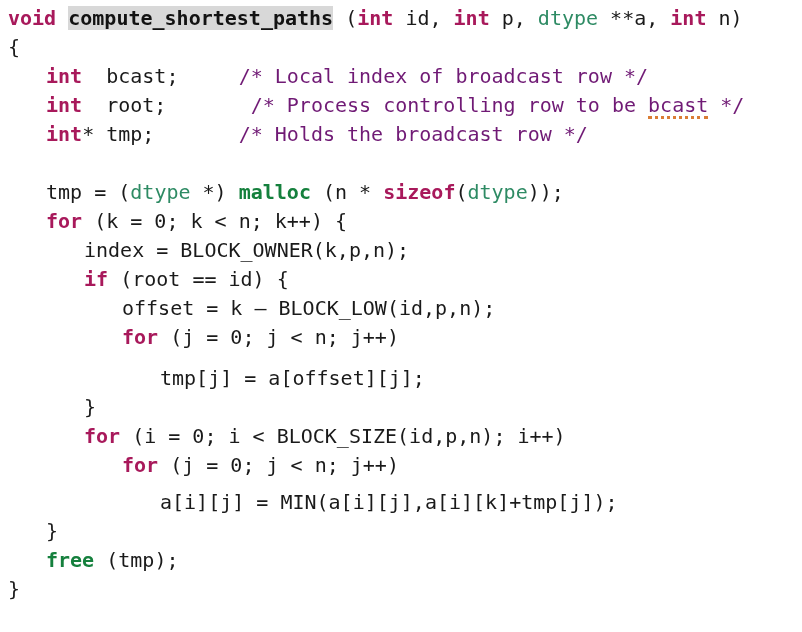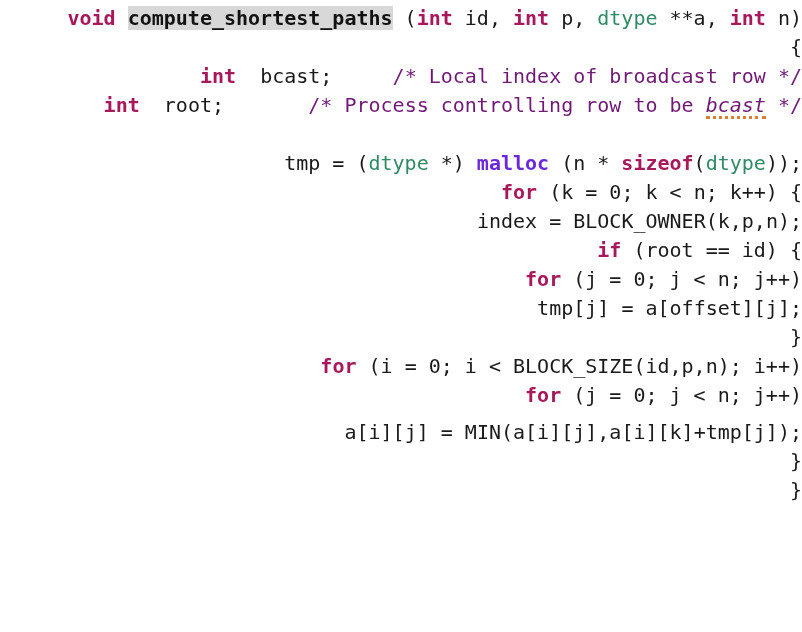--- a/index.html
+++ b/index.html
@@ -14,37 +14,36 @@
     overflow: hidden;
     font-family: "DejaVu Sans Mono", "Liberation Mono", monospace;
   }
   #code-listing {
     position: relative;
     width: 802px;
     height: 518px;
     box-sizing: border-box;
     padding: 4px 0 0 4px;
     background: #ffffff;
-    text-align: right;
   }
   .code-line {
     height: 29px;
     line-height: 29px;
     font-size: 20px;
     letter-spacing: 0px;
     white-space: pre;
     color: #1a1a1a;
     font-family: "DejaVu Sans Mono", "Liberation Mono", monospace;
   }
   .tok { white-space: pre; }
 
   
   .t-plain    { color: #1a1a1a; }
   .t-keyword  { color: #a8195b; font-weight: bold; }
-  .t-builtin  { color: #6d28d9; font-weight: bold; }
+  .t-builtin  { color: #15803d; font-weight: bold; }
   .t-type     { color: #2e8b64; }
   .t-comment  { color: #701a75; }
   .t-funcname {
     color: #121212;
     font-weight: bold;
     background: #d8d8d8;
   }
 
   
   .spell-red {
@@ -72,47 +71,49 @@
     left: 0;
     right: 0;
     bottom: 2px;
     height: 2px;
     border-bottom: 2px dotted #d42020;
     opacity: 0.85;
   }
   .spell-orange {
     position: relative;
     display: inline-block;
-    font-style: italic;
   }
   .spell-orange::after {
     content: "";
     position: absolute;
     left: 0;
     right: 0;
     bottom: 1px;
     height: 3px;
     border-bottom: 3px dotted #d9772b;
     opacity: 0.95;
   }
 </style>
 </head>
 <body>
 
 <div id="code-listing">
     <div class="code-line" style="padding-left: 4px;"><span class="tok t-keyword">void</span><span class="tok t-plain"> </span><span class="tok t-funcname">compute_shortest_paths</span><span class="tok t-plain"> (</span><span class="tok t-keyword">int</span><span class="tok t-plain"> id, </span><span class="tok t-keyword">int</span><span class="tok t-plain"> p, </span><span class="tok t-type">dtype</span><span class="tok t-plain"> **a, </span><span class="tok t-keyword">int</span><span class="tok t-plain"> n)</span></div>
     <div class="code-line" style="padding-left: 4px;"><span class="tok t-plain">{</span></div>
     <div class="code-line" style="padding-left: 42px;"><span class="tok t-keyword">int</span><span class="tok t-plain">  bcast;     </span><span class="tok t-comment">/* Local index of broadcast row */</span></div>
     <div class="code-line" style="padding-left: 42px;"><span class="tok t-keyword">int</span><span class="tok t-plain">  root;       </span><span class="tok t-comment">/* Process controlling row to be </span><span class="tok t-comment spell-orange">bcast</span><span class="tok t-comment"> */</span></div>
+    <div class="code-line" style="padding-left: 42px;"><span class="tok t-keyword">int</span><span class="tok t-plain">* tmp;       </span><span class="tok t-comment">/* Holds the broadcast row */</span></div>
     <div class="code-line" style="padding-left: 4px;">&nbsp;</div>
     <div class="code-line" style="padding-left: 42px;"><span class="tok t-plain">tmp = (</span><span class="tok t-type">dtype</span><span class="tok t-plain"> *) </span><span class="tok t-builtin">malloc</span><span class="tok t-plain"> (n * </span><span class="tok t-keyword">sizeof</span><span class="tok t-plain">(</span><span class="tok t-type">dtype</span><span class="tok t-plain">));</span></div>
     <div class="code-line" style="padding-left: 42px;"><span class="tok t-keyword">for</span><span class="tok t-plain"> (k = 0; k &lt; n; k++) {</span></div>
     <div class="code-line" style="padding-left: 80px;"><span class="tok t-plain">index = BLOCK_OWNER(k,p,n);</span></div>
     <div class="code-line" style="padding-left: 80px;"><span class="tok t-keyword">if</span><span class="tok t-plain"> (root == id) {</span></div>
+    <div class="code-line" style="padding-left: 118px;"><span class="tok t-plain">offset = k – BLOCK_LOW(id,p,n);</span></div>
     <div class="code-line" style="padding-left: 118px;"><span class="tok t-keyword">for</span><span class="tok t-plain"> (j = 0; j &lt; n; j++)</span></div>
-    <div class="code-line" style="padding-left: 156px;"><span class="tok t-plain">tmp[j] = a[offset][j];</span></div>
+    <div class="code-line" style="padding-left: 156px; margin-top: 12px;"><span class="tok t-plain">tmp[j] = a[offset][j];</span></div>
     <div class="code-line" style="padding-left: 80px;"><span class="tok t-plain">}</span></div>
     <div class="code-line" style="padding-left: 80px;"><span class="tok t-keyword">for</span><span class="tok t-plain"> (i = 0; i &lt; BLOCK_SIZE(id,p,n); i++)</span></div>
     <div class="code-line" style="padding-left: 118px;"><span class="tok t-keyword">for</span><span class="tok t-plain"> (j = 0; j &lt; n; j++)</span></div>
     <div class="code-line" style="padding-left: 156px; margin-top: 8px;"><span class="tok t-plain">a[i][j] = MIN(a[i][j],a[i][k]+tmp[j]);</span></div>
     <div class="code-line" style="padding-left: 42px;"><span class="tok t-plain">}</span></div>
+    <div class="code-line" style="padding-left: 42px;"><span class="tok t-builtin">free</span><span class="tok t-plain"> (tmp);</span></div>
     <div class="code-line" style="padding-left: 4px;"><span class="tok t-plain">}</span></div>
   </div>
 
 </body></html>

